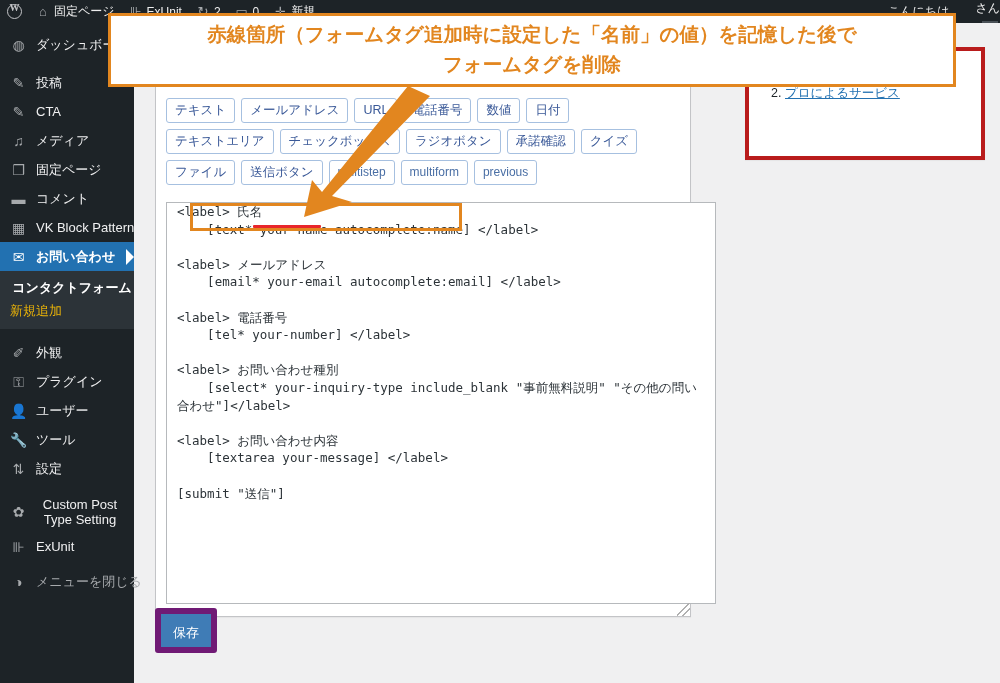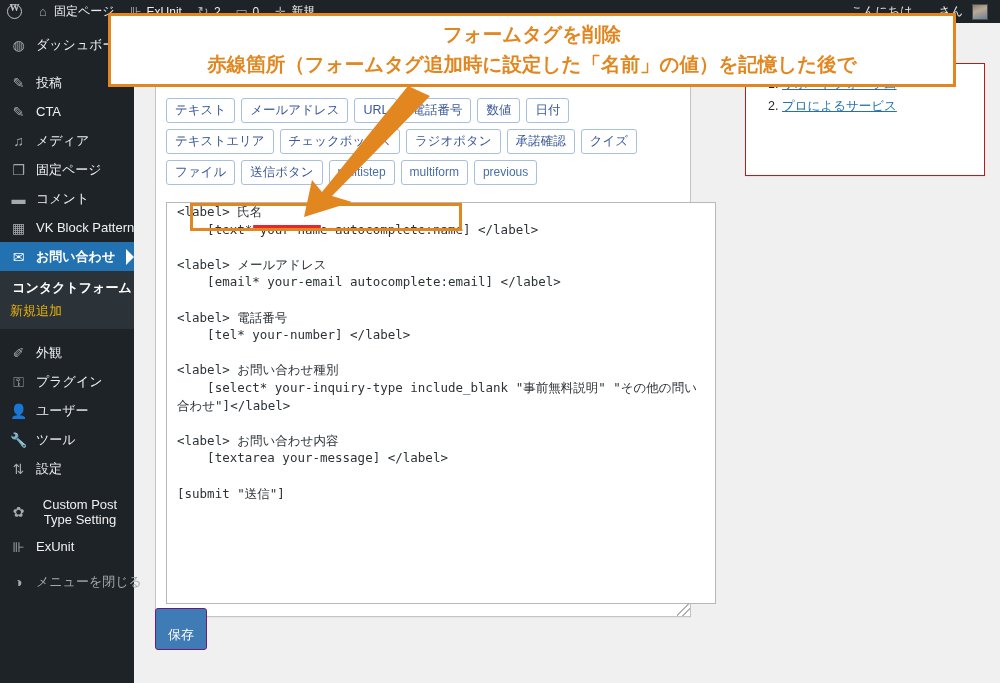--- a/index.html
+++ b/index.html
@@ -213,38 +213,38 @@
     background:
       linear-gradient(135deg, transparent 0 44%, #b0b0b0 44% 52%, transparent 52% 64%),
       linear-gradient(135deg, transparent 0 66%, #b0b0b0 66% 74%, transparent 74%);
     pointer-events: none;
   }
   #save-btn {
     position: absolute;
     left: 21px;
     top: 585px;
     background: #3f7cb6;
-    border: 1px solid #701a75;
+    border: 6px solid #701a75;
     color: #fff;
     font-size: 13px;
-    padding: 18px 12px 6px 12px;
+    padding: 11px 12px 6px 12px;
     border-radius: 3px;
     line-height: 16px;
     cursor: pointer;
     font-family: "Liberation Sans", sans-serif;
   }
 
   
   #side-panel {
     position: absolute;
     left: 611px;
-    top: 40px;
+    top: 24px;
     width: 240px;
     background: #fff;
-    border: 1px solid #b91c1c;
+    border: 4px solid #b91c1c;
     box-shadow: 0 1px 1px rgba(0,0,0,.04);
     padding: 10px 12px 14px 12px;
     box-sizing: border-box;
     min-height: 113px;
   }
   #side-panel ol {
     margin: 0;
     padding-left: 24px;
     font-size: 12.5px;
     line-height: 21px;
@@ -337,21 +337,21 @@
     <span>0</span>
   </div>
   <div class="ab-item">
     <span class="ab-ico">✛</span>
     <span>新規</span>
   </div>
   <div class="ab-spacer"></div>
   <div class="ab-item">
     <span>こんにちは、</span>
   </div>
-  <div class="ab-item" style="padding-right:12px;">
+  <div class="ab-item" style="padding-right:0;flex-direction:column;">
     <span>さん</span>
     <span class="ab-avatar"></span>
   </div>
 </div>
 
 <div id="adminmenu">
 
   <div class="menu-row dashboard">
     <span class="mi">◍</span>
     <span class="lbl">ダッシュボード</span>
@@ -494,15 +494,15 @@
 </div>
 
 <svg id="arrow-svg" viewBox="0 0 180 135">
   <path d="M 128 2 L 150 12 L 52 112 L 72 118 L 24 133 L 32 96 L 42 108 Z" fill="#e2861f"></path>
 </svg>
 
 <div id="code-highlight-box"></div>
 <div id="red-underline"></div>
 
 <div id="annotation-banner">
+  <div class="ann-line">赤線箇所（フォームタグ追加時に設定した「名前」の値）を記憶した後で</div>
   <div class="ann-line">フォームタグを削除</div>
-  <div class="ann-line">赤線箇所（フォームタグ追加時に設定した「名前」の値）を記憶した後で</div>
 </div>
 
 </body></html>

